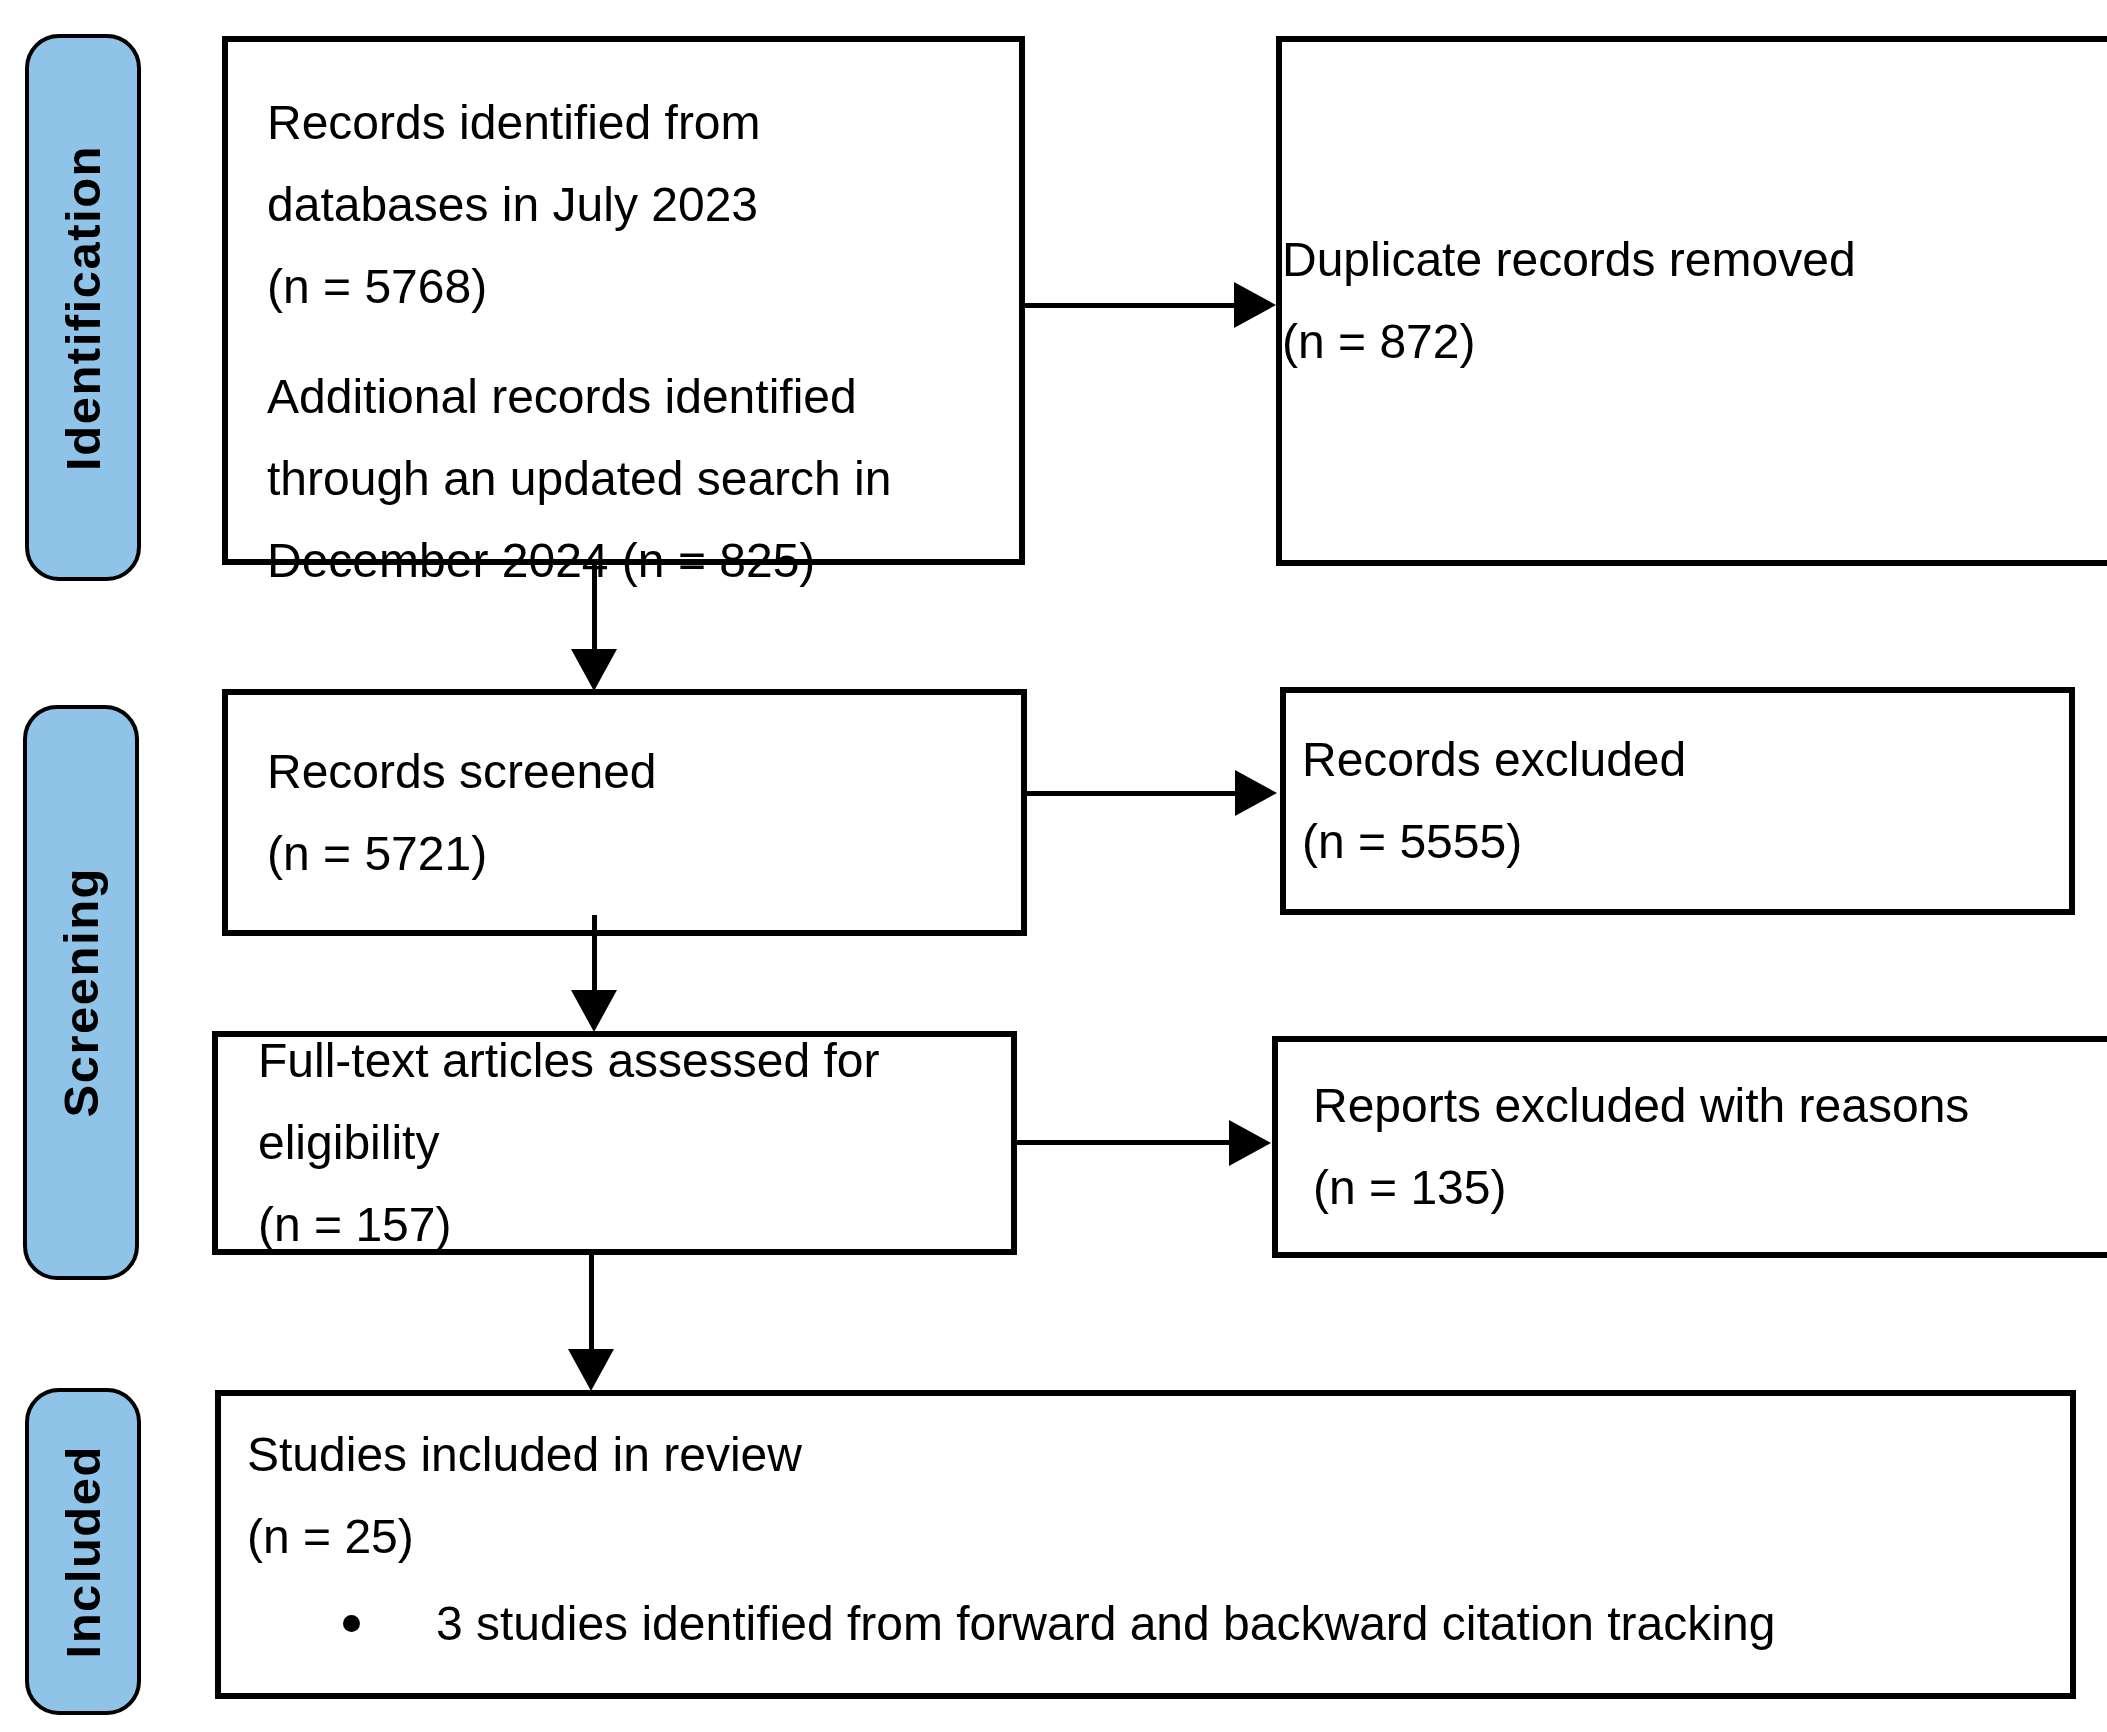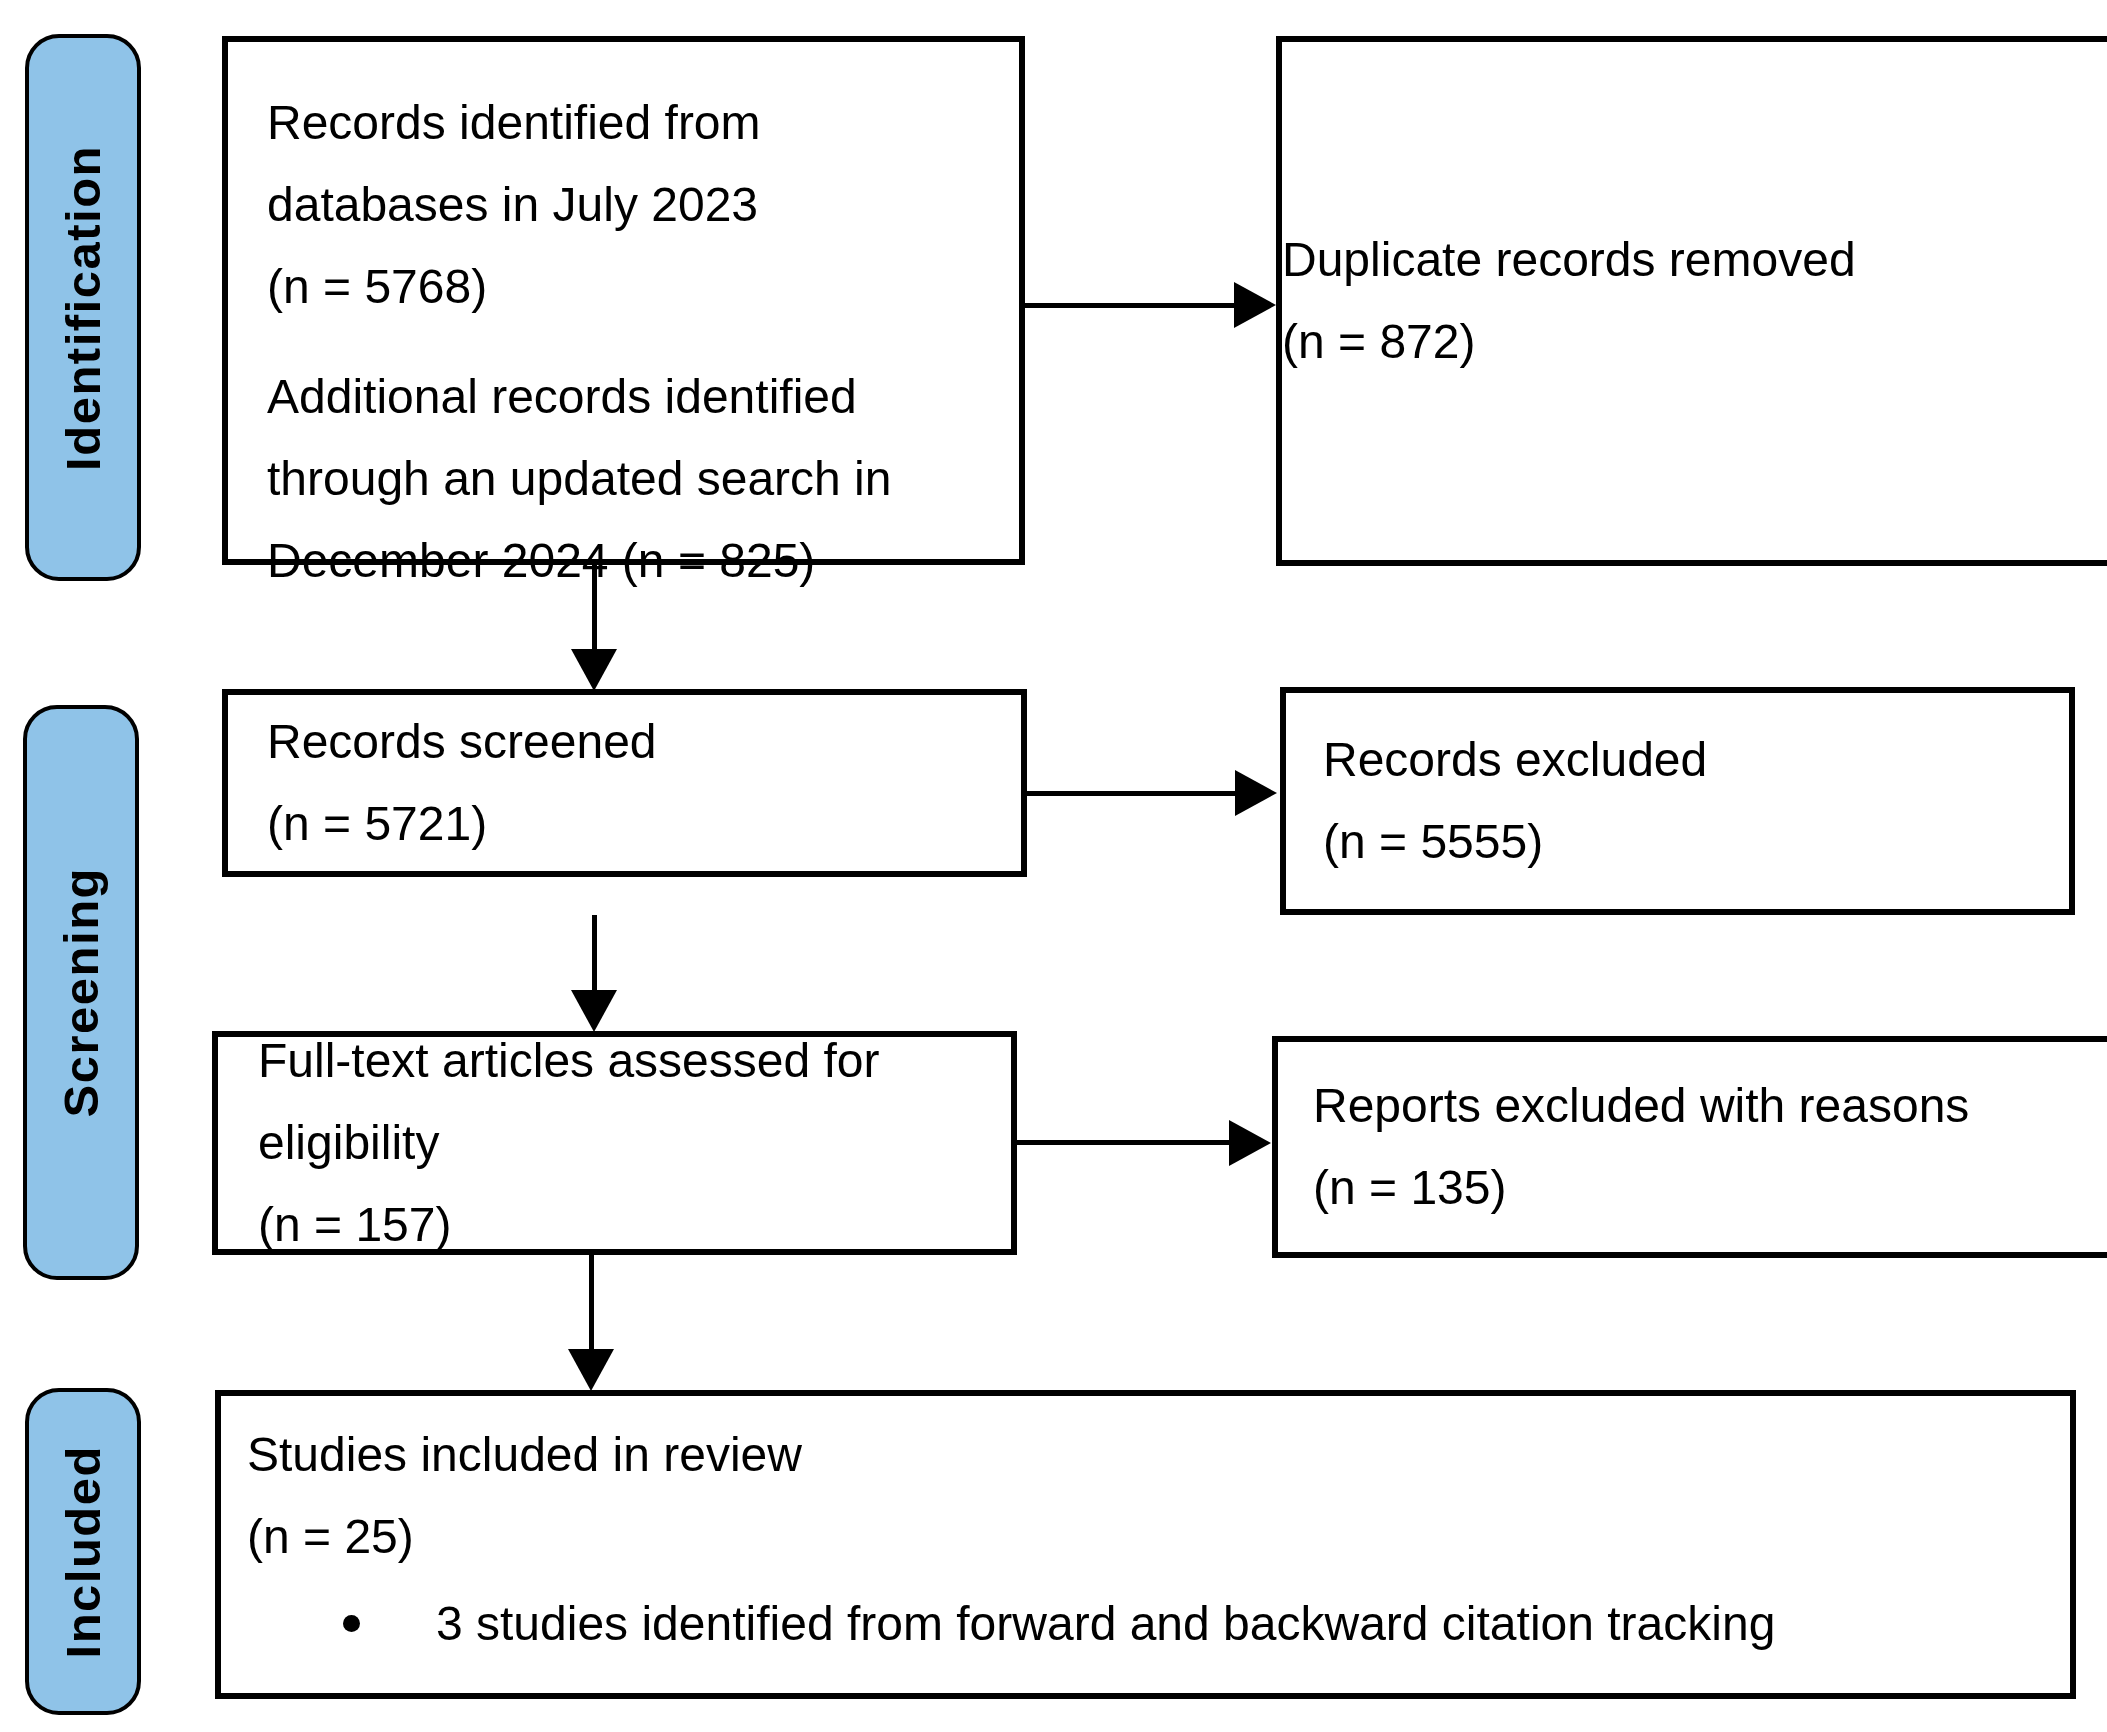--- a/index.html
+++ b/index.html
@@ -43,22 +43,22 @@
     background: #ffffff;
     border: 6.2px solid #000000;
     box-sizing: border-box;
     display: flex;
     flex-direction: column;
     justify-content: center;
     gap: 28px;
   }
   #box-identified { left: 222px;  top: 36px;   width: 803px; height: 529px; padding-left: 39px; justify-content: flex-start; padding-top: 54px; }
   #box-duplicates { left: 1276px; top: 36px;   width: 908px; height: 530px; }
-  #box-screened   { left: 222px;  top: 689px;  width: 805px; height: 188px; padding-left: 39px; }
-  #box-excluded   { left: 1280px; top: 687px;  width: 795px; height: 228px; padding-left: 37px; }
+  #box-screened   { left: 222px;  top: 689px;  width: 805px; height: 247px; padding-left: 39px; }
+  #box-excluded   { left: 1280px; top: 687px;  width: 795px; height: 228px; padding-left: 16px; }
   #box-fulltext   { left: 212px;  top: 1031px; width: 805px; height: 224px; padding-left: 40px; }
   #box-reports    { left: 1272px; top: 1036px; width: 966px; height: 222px; padding-left: 35px; }
   #box-included   { left: 215px;  top: 1390px; width: 1861px; height: 309px; padding-left: 26px; justify-content: flex-start; padding-top: 32px; }
 
   .line { white-space: nowrap; }
   .para-spacer { height: 54px; }
 
   .bullet-row { display: flex; align-items: center; margin-top: 4.6px; }
   .bullet-row .dot {
     width: 17px; height: 17px; border-radius: 50%;

